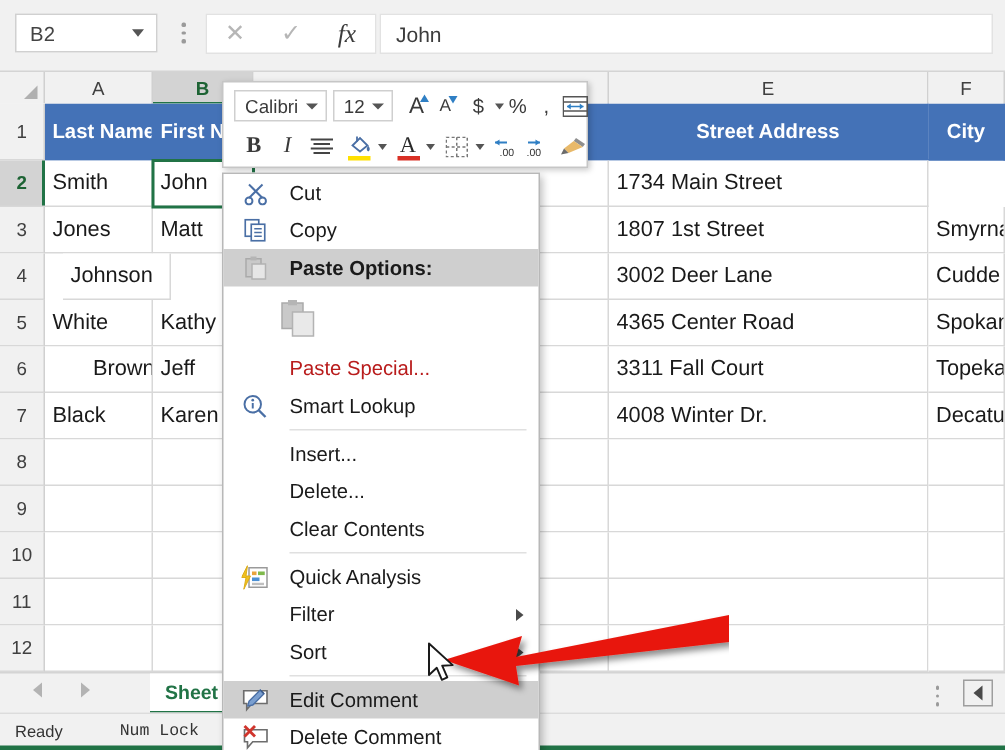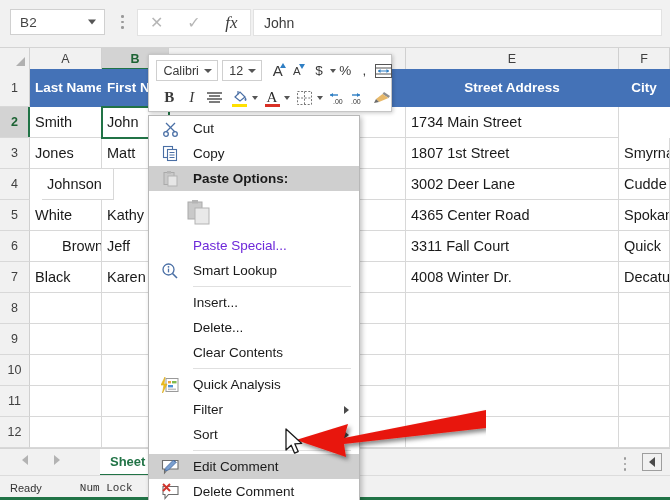--- a/index.html
+++ b/index.html
@@ -332,21 +332,21 @@
   }
   .mi {
     position: relative;
     height: 25px;
     display: flex; align-items: center;
     font-size: 13.5px; color: #1a1a1a;
   }
   .mi .lbl { margin-left: 44px; }
   .mi.hl { background: #cfcfcf; }
   .mi.bold .lbl { font-weight: bold; }
-  .mi.disabled .lbl { color: #6d28d9; }
+  .mi.disabled .lbl { color: #b91c1c; }
   .mi-gap { height: 1px; background: #e0e0e0; margin: 3px 8px 3px 44px; }
   .mi-ico {
     position: absolute; left: 10px; top: 50%;
     transform: translateY(-50%);
     width: 22px; height: 20px;
     display: flex; align-items: center; justify-content: center;
   }
   .submenu-arrow {
     position: absolute; right: 10px; top: 50%;
     transform: translateY(-50%);
@@ -445,21 +445,21 @@
     <div class="cell" style="left:30px;  top:131px; width:72px;  height:31px;">White</div>
     <div class="cell" style="left:102px; top:131px; width:67px;  height:31px;">Kathy</div>
     <div class="cell" style="left:169px; top:131px; width:237px; height:31px;">White@email.com</div>
     <div class="cell" style="left:406px; top:131px; width:213px; height:31px;">4365 Center Road</div>
     <div class="cell" style="left:619px; top:131px; width:51px;  height:31px;">Spokan</div>
 
     <div class="cell" style="left:30px;  top:162px; width:72px;  height:31px;padding-left:32px;">Brown</div>
     <div class="cell" style="left:102px; top:162px; width:67px;  height:31px;">Jeff</div>
     <div class="cell" style="left:169px; top:162px; width:237px; height:31px;">rown@email.com</div>
     <div class="cell" style="left:406px; top:162px; width:213px; height:31px;">3311 Fall Court</div>
-    <div class="cell" style="left:619px; top:162px; width:51px;  height:31px;">Quick</div>
+    <div class="cell" style="left:619px; top:162px; width:51px;  height:31px;">Topeka</div>
 
     <div class="cell" style="left:30px;  top:193px; width:72px;  height:31px;">Black</div>
     <div class="cell" style="left:102px; top:193px; width:67px;  height:31px;">Karen</div>
     <div class="cell" style="left:169px; top:193px; width:237px; height:31px;">Black@email.com</div>
     <div class="cell" style="left:406px; top:193px; width:213px; height:31px;">4008 Winter Dr.</div>
     <div class="cell" style="left:619px; top:193px; width:51px;  height:31px;">Decatu</div>
 
     <div class="cell" style="left:30px;  top:224px; width:72px;  height:31px;"></div>
     <div class="cell" style="left:102px; top:224px; width:67px;  height:31px;"></div>
     <div class="cell" style="left:169px; top:224px; width:237px; height:31px;"></div>

